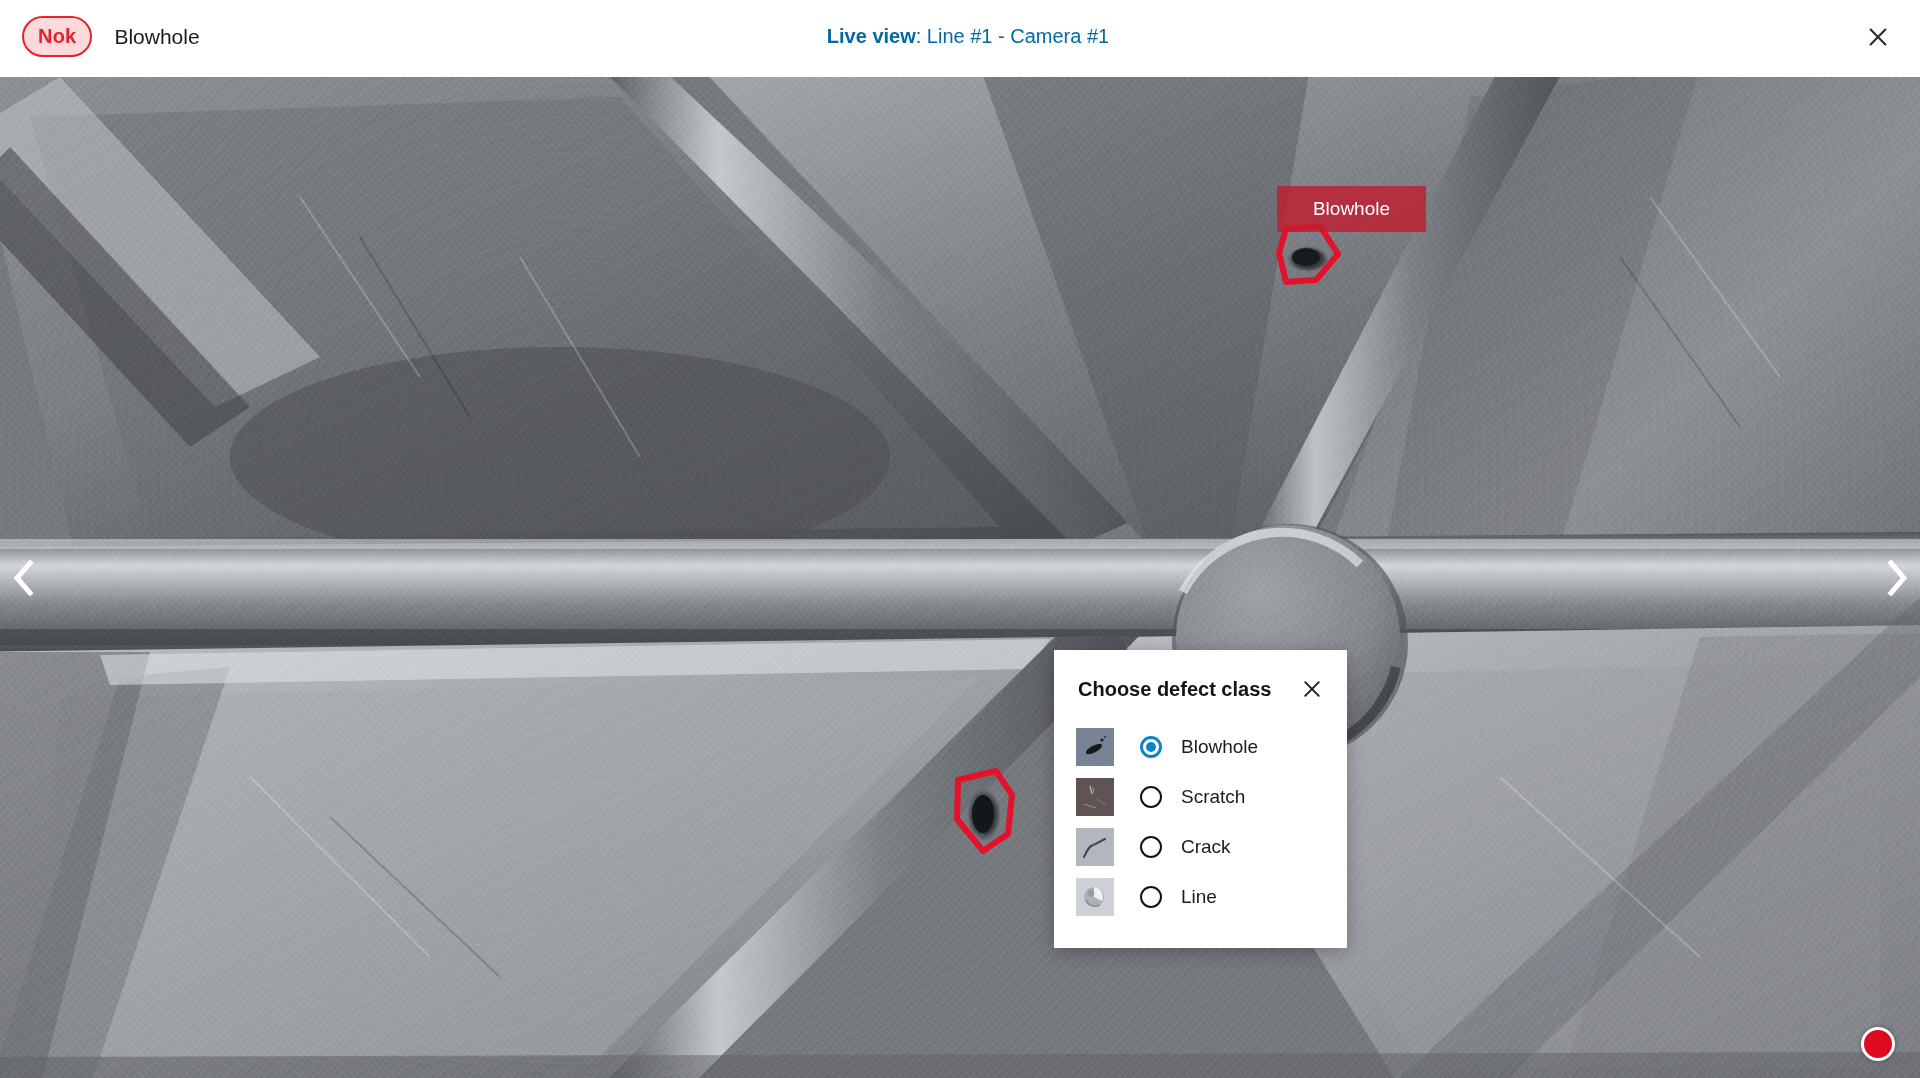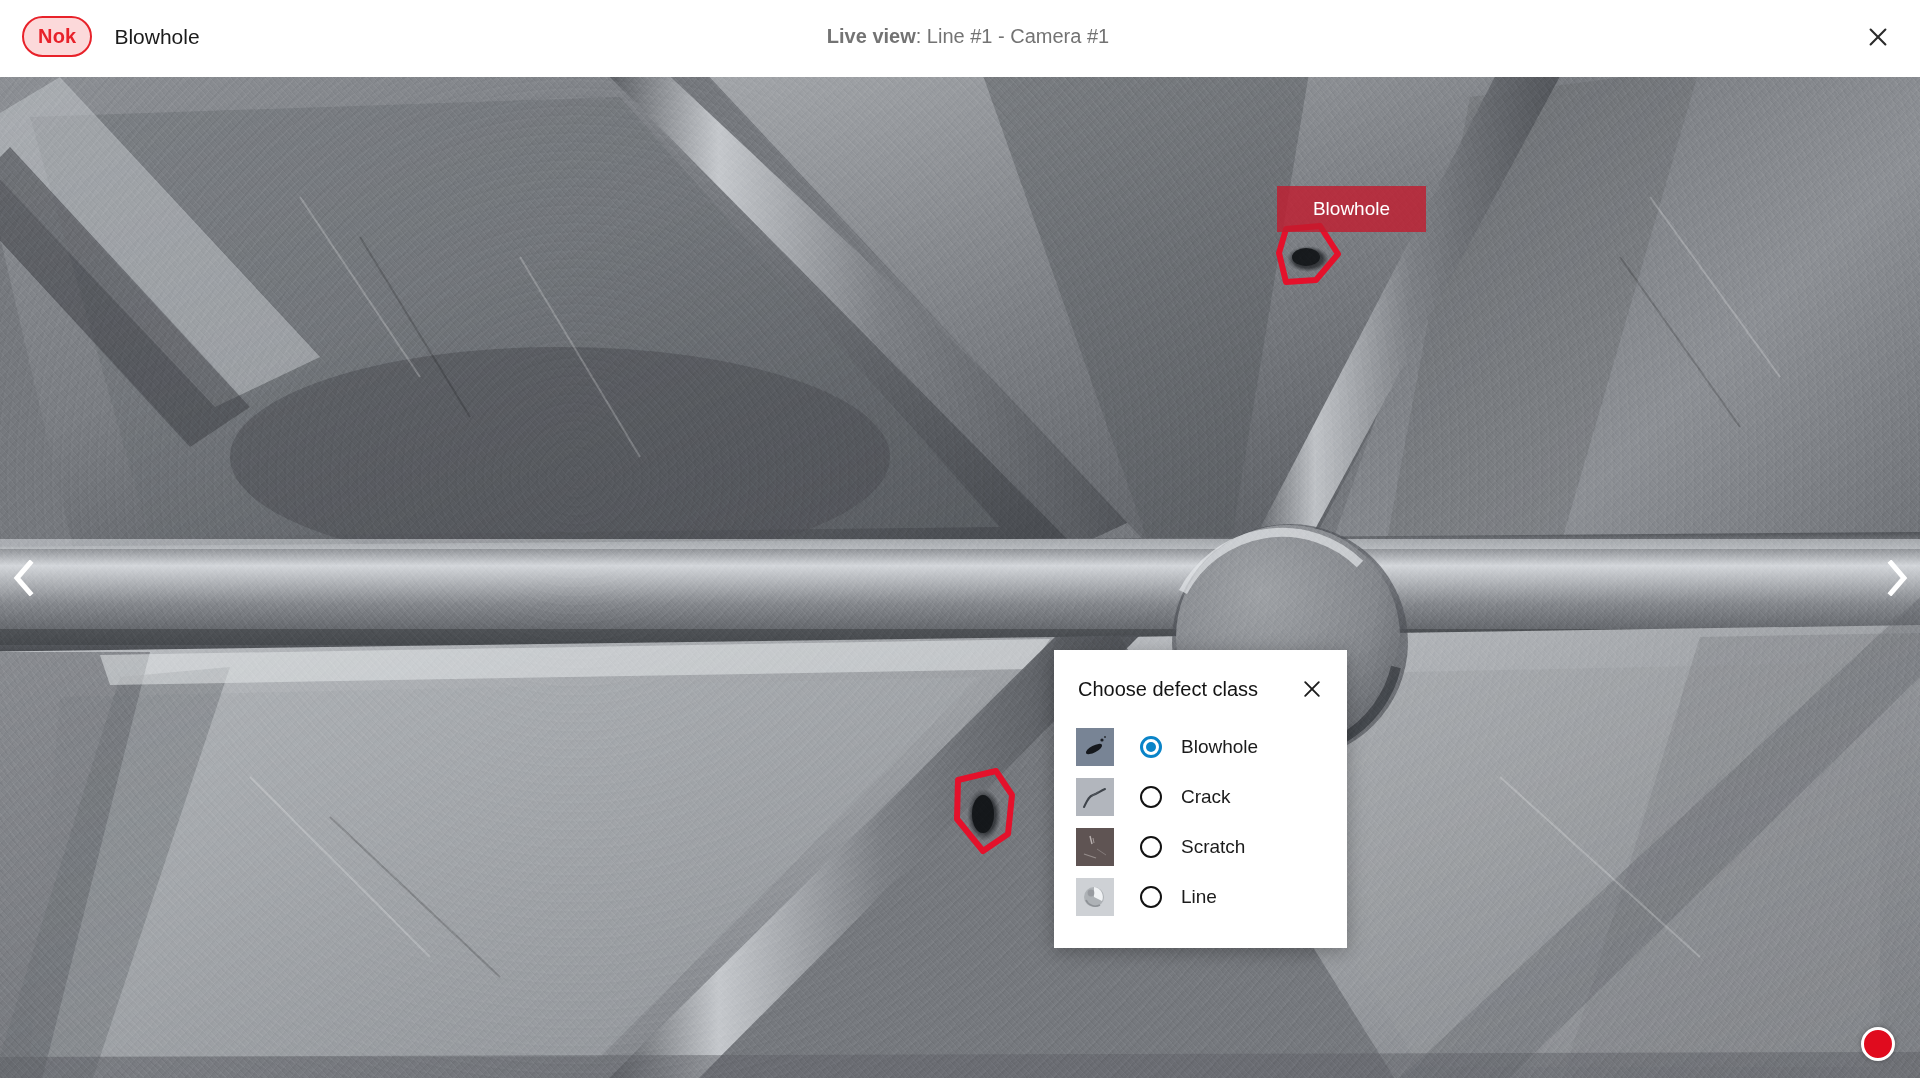--- a/index.html
+++ b/index.html
@@ -46,21 +46,21 @@
   #defect-name {
     margin-left: 22px;
     font-size: 21px;
     color: #1b1b1b;
   }
   #live-view-title {
     position: absolute;
     left: 16px; right: 0;
     text-align: center;
     font-size: 20px;
-    color: #737373;
+    color: #0369a1;
     pointer-events: none;
   }
   #live-view-title .lbl { font-weight: bold; }
   #close-window {
     position: absolute;
     right: 20px;
     width: 44px; height: 44px;
     display: flex; align-items: center; justify-content: center;
     cursor: pointer;
   }
@@ -143,21 +143,21 @@
     padding: 26px 0 26px 0;
   }
   #dialog-header {
     display: flex;
     align-items: center;
     padding: 0 22px 0 24px;
     margin-bottom: 20px;
   }
   #dialog-title {
     font-size: 20px;
-    font-weight: normal;
+    font-weight: bold;
     color: #141414;
     flex: 1;
   }
   #dialog-close {
     width: 26px; height: 26px;
     display: flex; align-items: center; justify-content: center;
     cursor: pointer;
     margin-left: 6px;
   }
 
@@ -389,43 +389,43 @@
             <circle cx="29" cy="9" r="1" fill="#2a2f36"></circle>
           </svg>
         </div>
         <div class="radio checked"></div>
         <div class="class-label">Blowhole</div>
       </div>
 
       <div class="class-row">
         <div class="class-thumb">
           <svg width="38" height="38" viewBox="0 0 38 38">
-            <rect width="38" height="38" fill="#b7bcc2"></rect>
-            <rect width="38" height="38" fill="#a8adb4" opacity=".35"></rect>
-            <path d="M29 11 C24 13, 21 16, 17 17 C13 18, 11 23, 8 29" stroke="#3f444b" stroke-width="2" fill="none" stroke-linecap="round"></path>
-            <path d="M22 14 C20 16, 18 16, 16 18" stroke="#51565d" stroke-width="1.3" fill="none"></path>
-          </svg>
-        </div>
-        <div class="radio"></div>
-        <div class="class-label">Crack</div>
-      </div>
-
-      <div class="class-row">
-        <div class="class-thumb">
-          <svg width="38" height="38" viewBox="0 0 38 38">
             <rect width="38" height="38" fill="#564e4d"></rect>
             <rect width="38" height="38" fill="#6b5e5c" opacity=".45"></rect>
             <path d="M14 8 L16 16" stroke="#cfc8c6" stroke-width="1.4" opacity=".8"></path>
             <path d="M17 10 L18 15" stroke="#bdb6b4" stroke-width="1" opacity=".7"></path>
             <path d="M8 26 L20 30" stroke="#b9b2b0" stroke-width="1.1" opacity=".6"></path>
             <path d="M21 21 L30 27" stroke="#a8a1a0" stroke-width="1" opacity=".5"></path>
           </svg>
         </div>
         <div class="radio"></div>
         <div class="class-label">Scratch</div>
+      </div>
+
+      <div class="class-row">
+        <div class="class-thumb">
+          <svg width="38" height="38" viewBox="0 0 38 38">
+            <rect width="38" height="38" fill="#b7bcc2"></rect>
+            <rect width="38" height="38" fill="#a8adb4" opacity=".35"></rect>
+            <path d="M29 11 C24 13, 21 16, 17 17 C13 18, 11 23, 8 29" stroke="#3f444b" stroke-width="2" fill="none" stroke-linecap="round"></path>
+            <path d="M22 14 C20 16, 18 16, 16 18" stroke="#51565d" stroke-width="1.3" fill="none"></path>
+          </svg>
+        </div>
+        <div class="radio"></div>
+        <div class="class-label">Crack</div>
       </div>
 
       <div class="class-row">
         <div class="class-thumb">
           <svg width="38" height="38" viewBox="0 0 38 38">
             <rect width="38" height="38" fill="#c9ccd0"></rect>
             <rect width="38" height="38" fill="#d6d9dc" opacity=".4"></rect>
             <circle cx="18" cy="19" r="10" fill="#aeb2b6"></circle>
             <path d="M18 9 A10 10 0 0 1 26 23 L18 19 Z" fill="#f0f2f4"></path>
             <path d="M10 22 A10 10 0 0 0 24 27" stroke="#8d9196" stroke-width="1.6" fill="none"></path>

